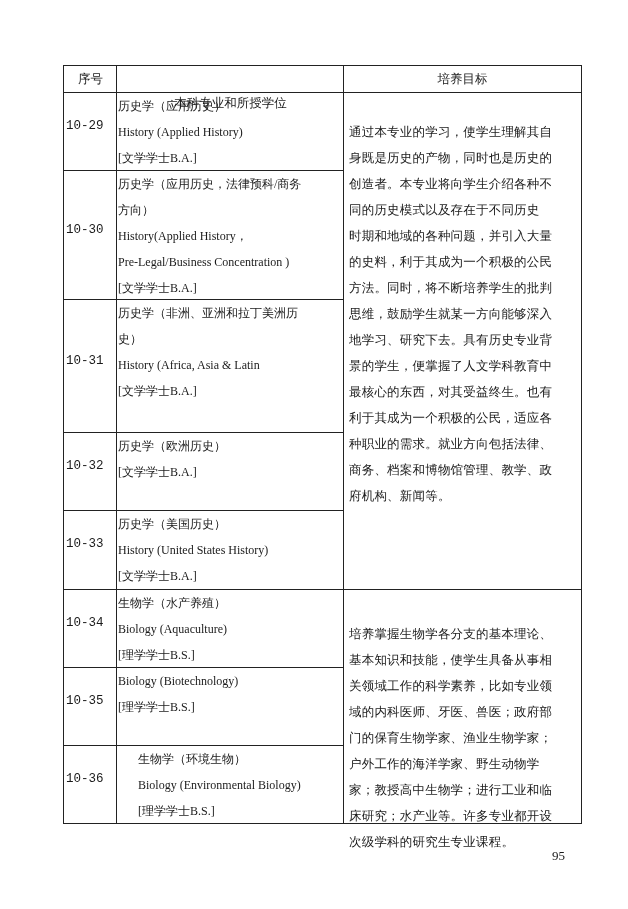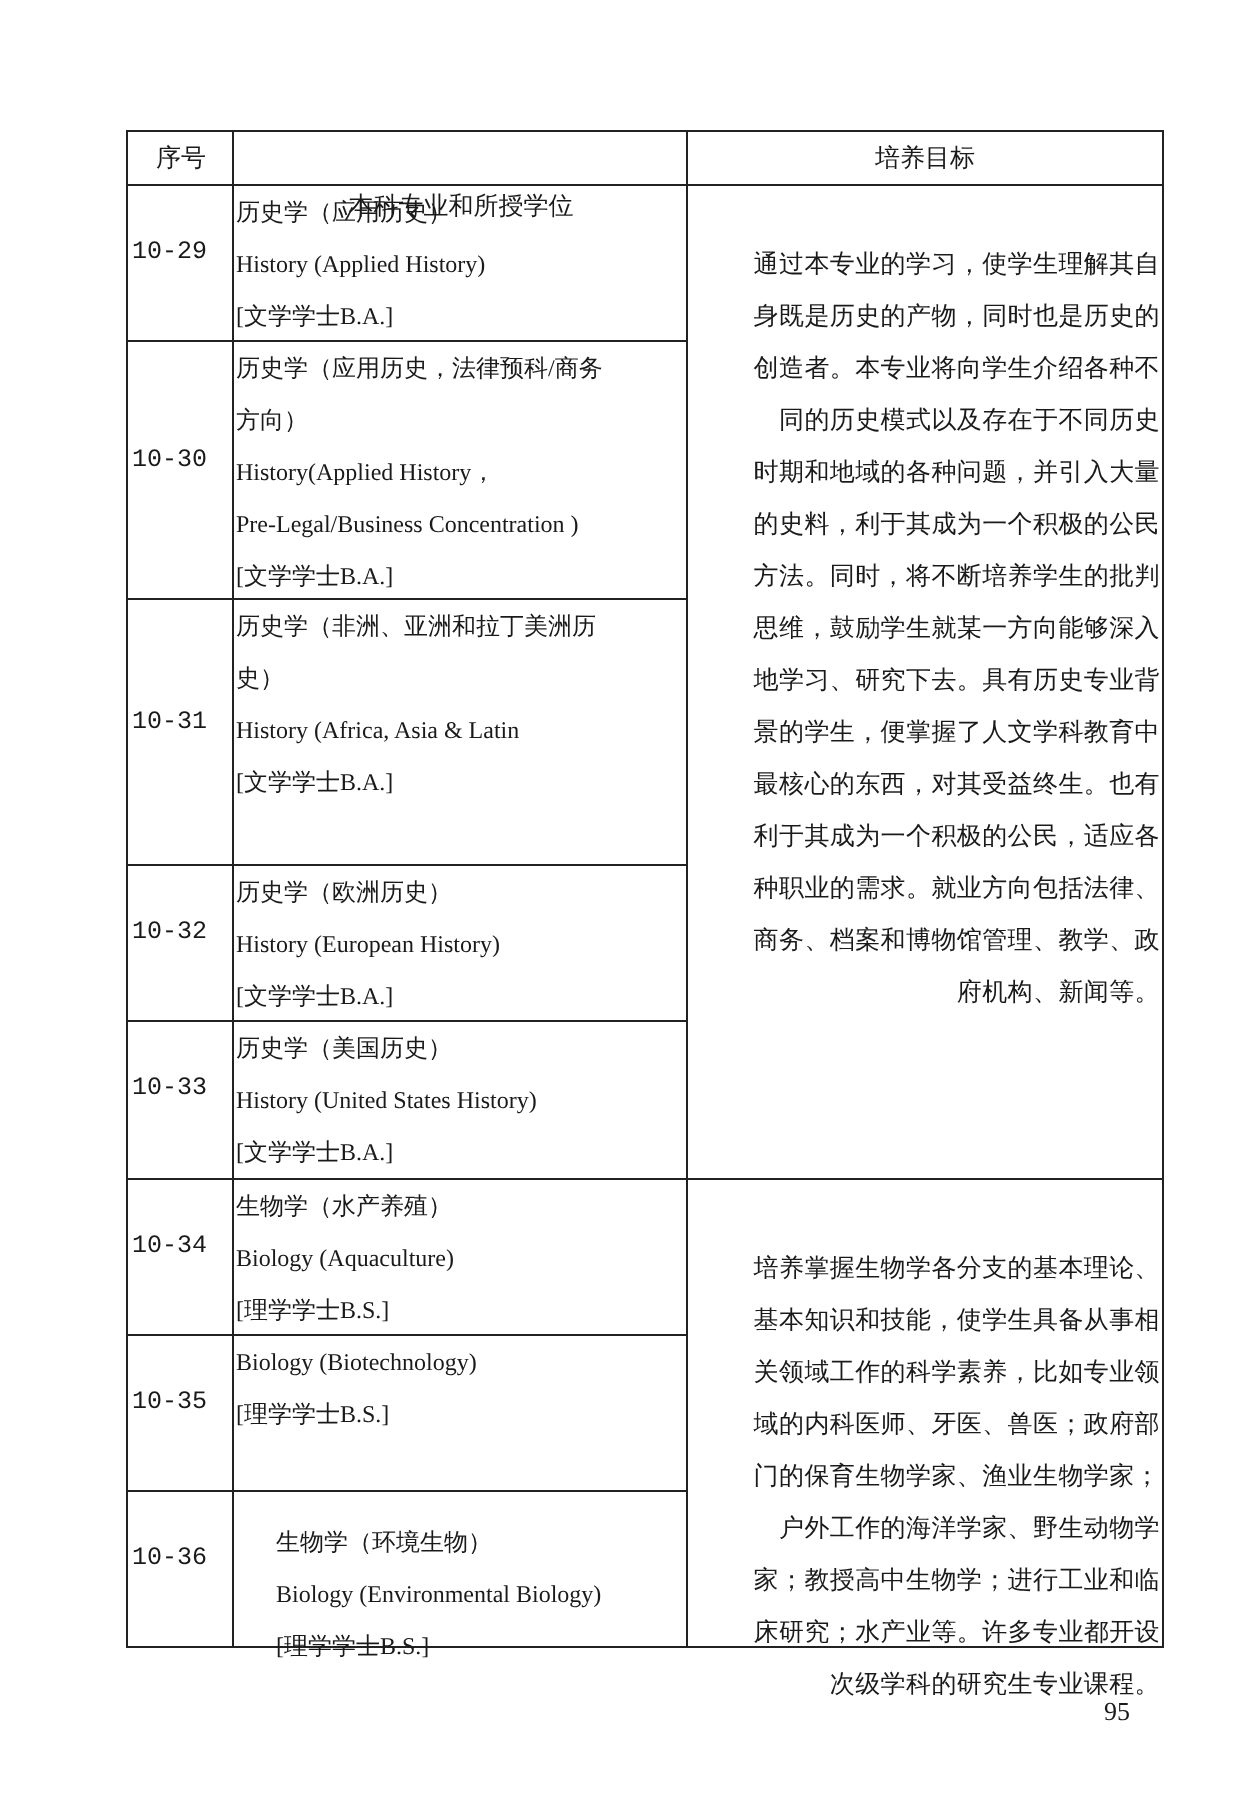--- a/index.html
+++ b/index.html
@@ -9,21 +9,21 @@
   .hdr { position:absolute; left:0; top:0; width:100%; height:27px; border-bottom:1.5px solid #222; box-sizing:border-box; }
   .hc { position:absolute; top:0; height:26px; line-height:26px; text-align:center; font-size:12.5px;
         font-family:"DejaVu Sans","Liberation Sans",sans-serif; }
   .vline { position:absolute; top:0; bottom:0; width:0; border-left:1.5px solid #222; }
   .row { position:absolute; left:0; width:280px; box-sizing:border-box; border-bottom:1px solid #222; }
   .num { position:absolute; left:2px; font-size:12.5px; font-family:Liberation Mono, monospace; }
   .maj { position:absolute; left:54px; width:224px; font-size:12px; line-height:26px; font-family:"Liberation Serif",serif; }
   .maj div { white-space:nowrap; }
   .goal { position:absolute; left:282px; width:234px; font-size:12.5px; line-height:26px; letter-spacing:0.2px;
           box-sizing:border-box; padding-left:3px; font-family:"DejaVu Sans","Liberation Sans",sans-serif; }
-  .goal div { white-space:nowrap;text-align:right; }
+  .goal div { white-space:nowrap; }
   .pnum { position:absolute; left:552px; top:848px; font-size:13px; font-family:"Liberation Serif",serif; }
 </style>
 </head>
 <body>
 
 <div class="tbl" style="height:759px;">
   <div class="hdr">
     <div class="hc" style="left:0;width:53px;">序号</div>
     <div class="hc" style="left:53px;width:227px;margin-top:24px;">本科专业和所授学位</div>
     <div class="hc" style="left:280px;width:237px;">培养目标</div>
@@ -58,21 +58,20 @@
       <div>史）</div>
       <div>History (Africa, Asia &amp; Latin</div>
       <div>[文学学士B.A.]</div>
     </div>
   </div>
 
   <div class="row" style="top:367px;height:78px;">
     <div class="num" style="top:26px;">10-32</div>
     <div class="maj" style="top:0;">
       <div>历史学（欧洲历史）</div>
-      <div>History (European History)</div>
       <div>[文学学士B.A.]</div>
     </div>
   </div>
 
   <div class="row" style="top:445px;height:79px;border-bottom:1.5px solid #222;width:517px;">
     <div class="num" style="top:26px;">10-33</div>
     <div class="maj" style="top:0;">
       <div>历史学（美国历史）</div>
       <div>History (United States History)</div>
       <div>[文学学士B.A.]</div>
@@ -91,21 +90,21 @@
   <div class="row" style="top:602px;height:78px;">
     <div class="num" style="top:26px;">10-35</div>
     <div class="maj" style="top:0;">
       <div>Biology (Biotechnology)</div>
       <div>[理学学士B.S.]</div>
     </div>
   </div>
 
   <div class="row" style="top:680px;height:77px;border-bottom:none;">
     <div class="num" style="top:26px;">10-36</div>
-    <div class="maj" style="top:12px;padding-left:20px;">
+    <div class="maj" style="top:0;padding-left:20px;">
       <div>生物学（环境生物）</div>
       <div>Biology (Environmental Biology)</div>
       <div>[理学学士B.S.]</div>
     </div>
   </div>
 
   <div class="goal" style="top:53px;">
     <div>通过本专业的学习，使学生理解其自</div>
     <div>身既是历史的产物，同时也是历史的</div>
     <div>创造者。本专业将向学生介绍各种不</div>

